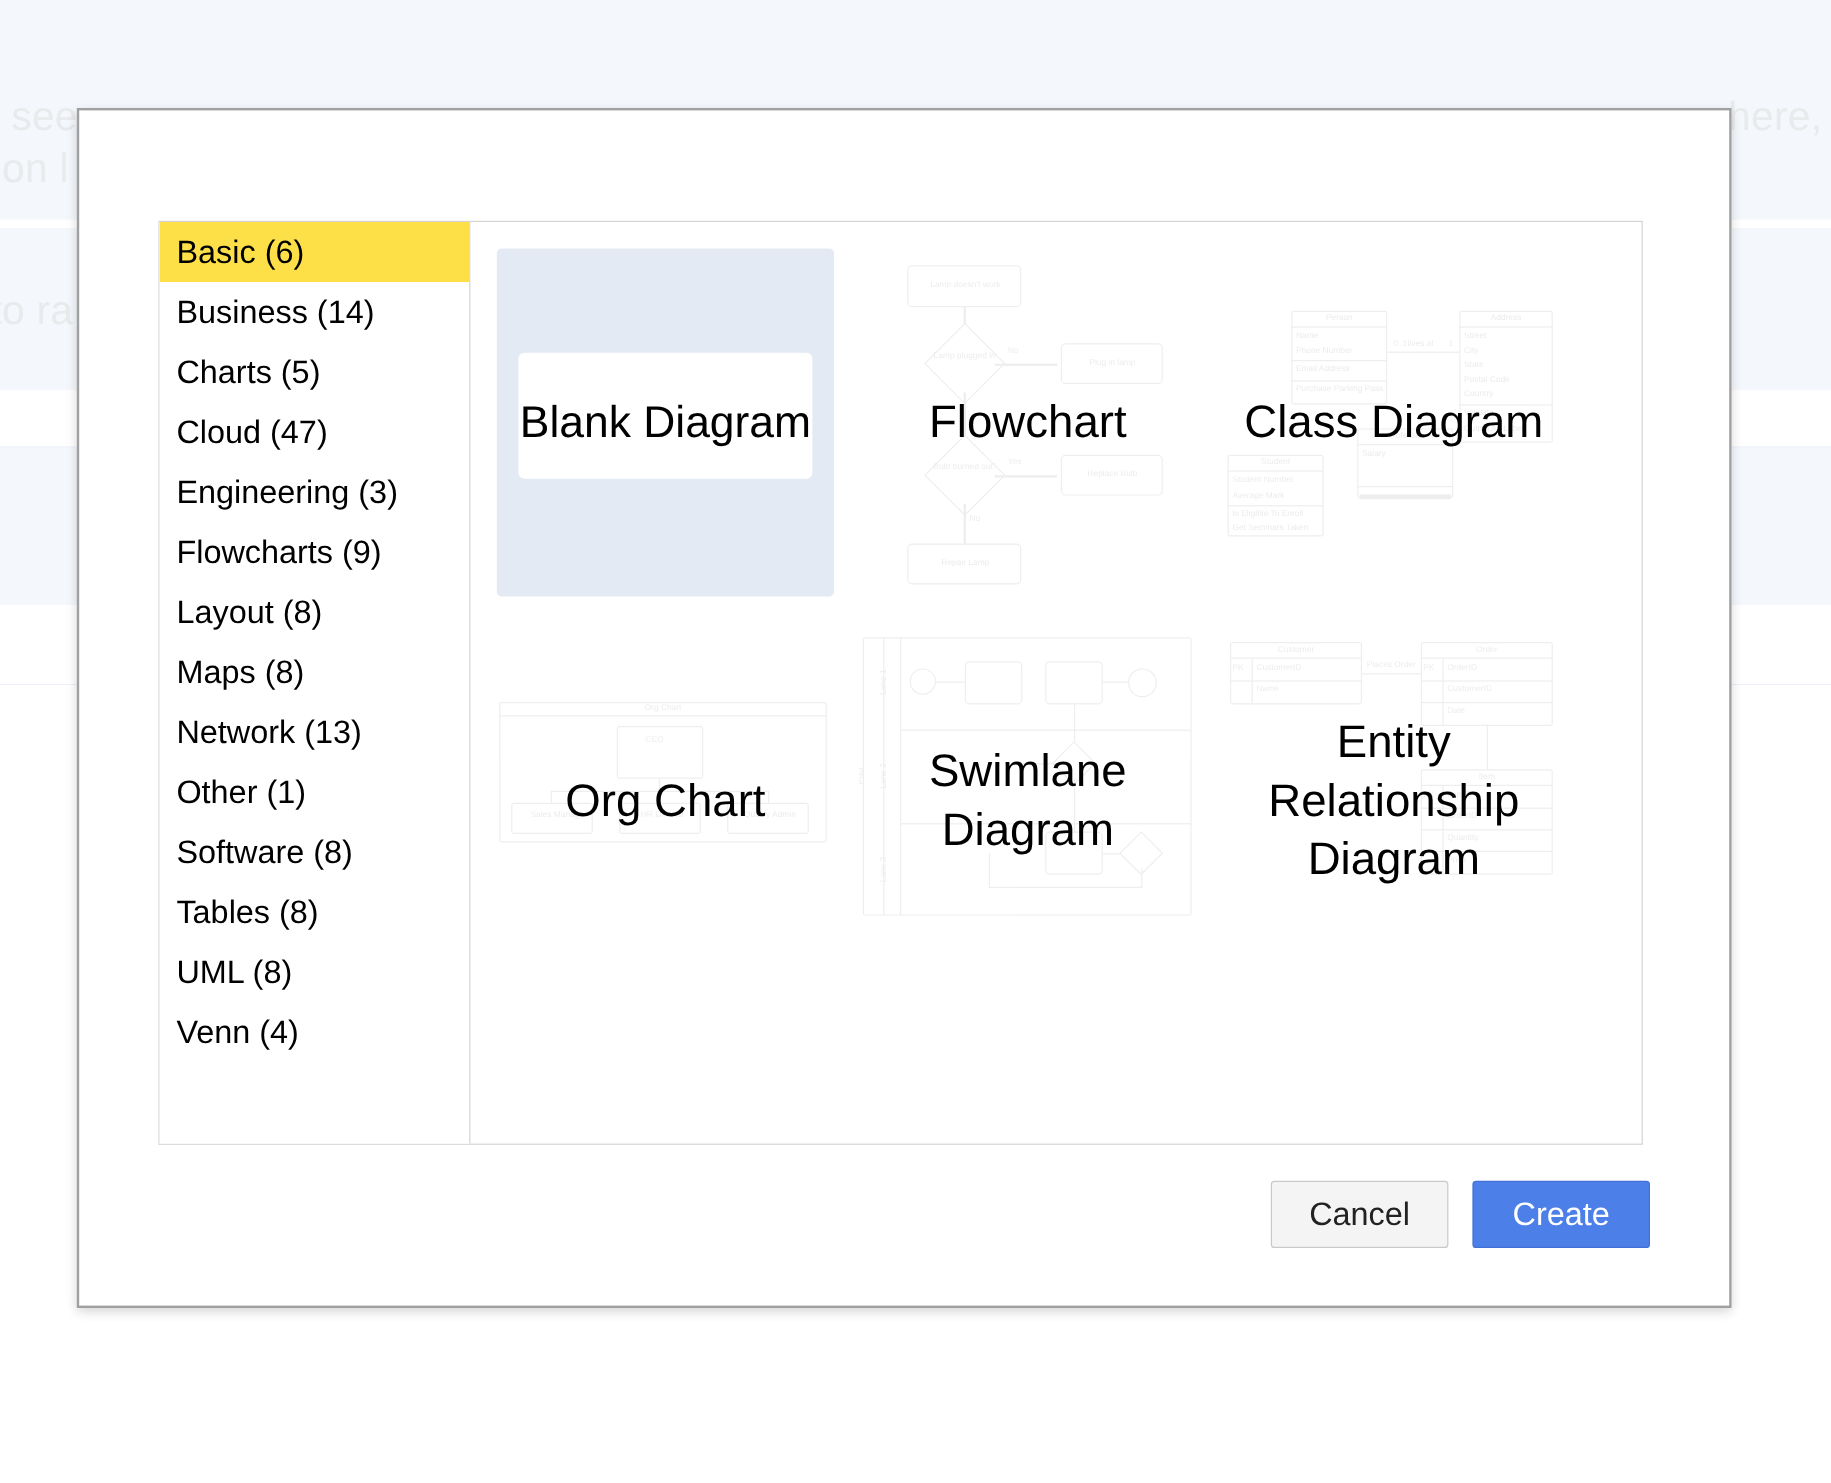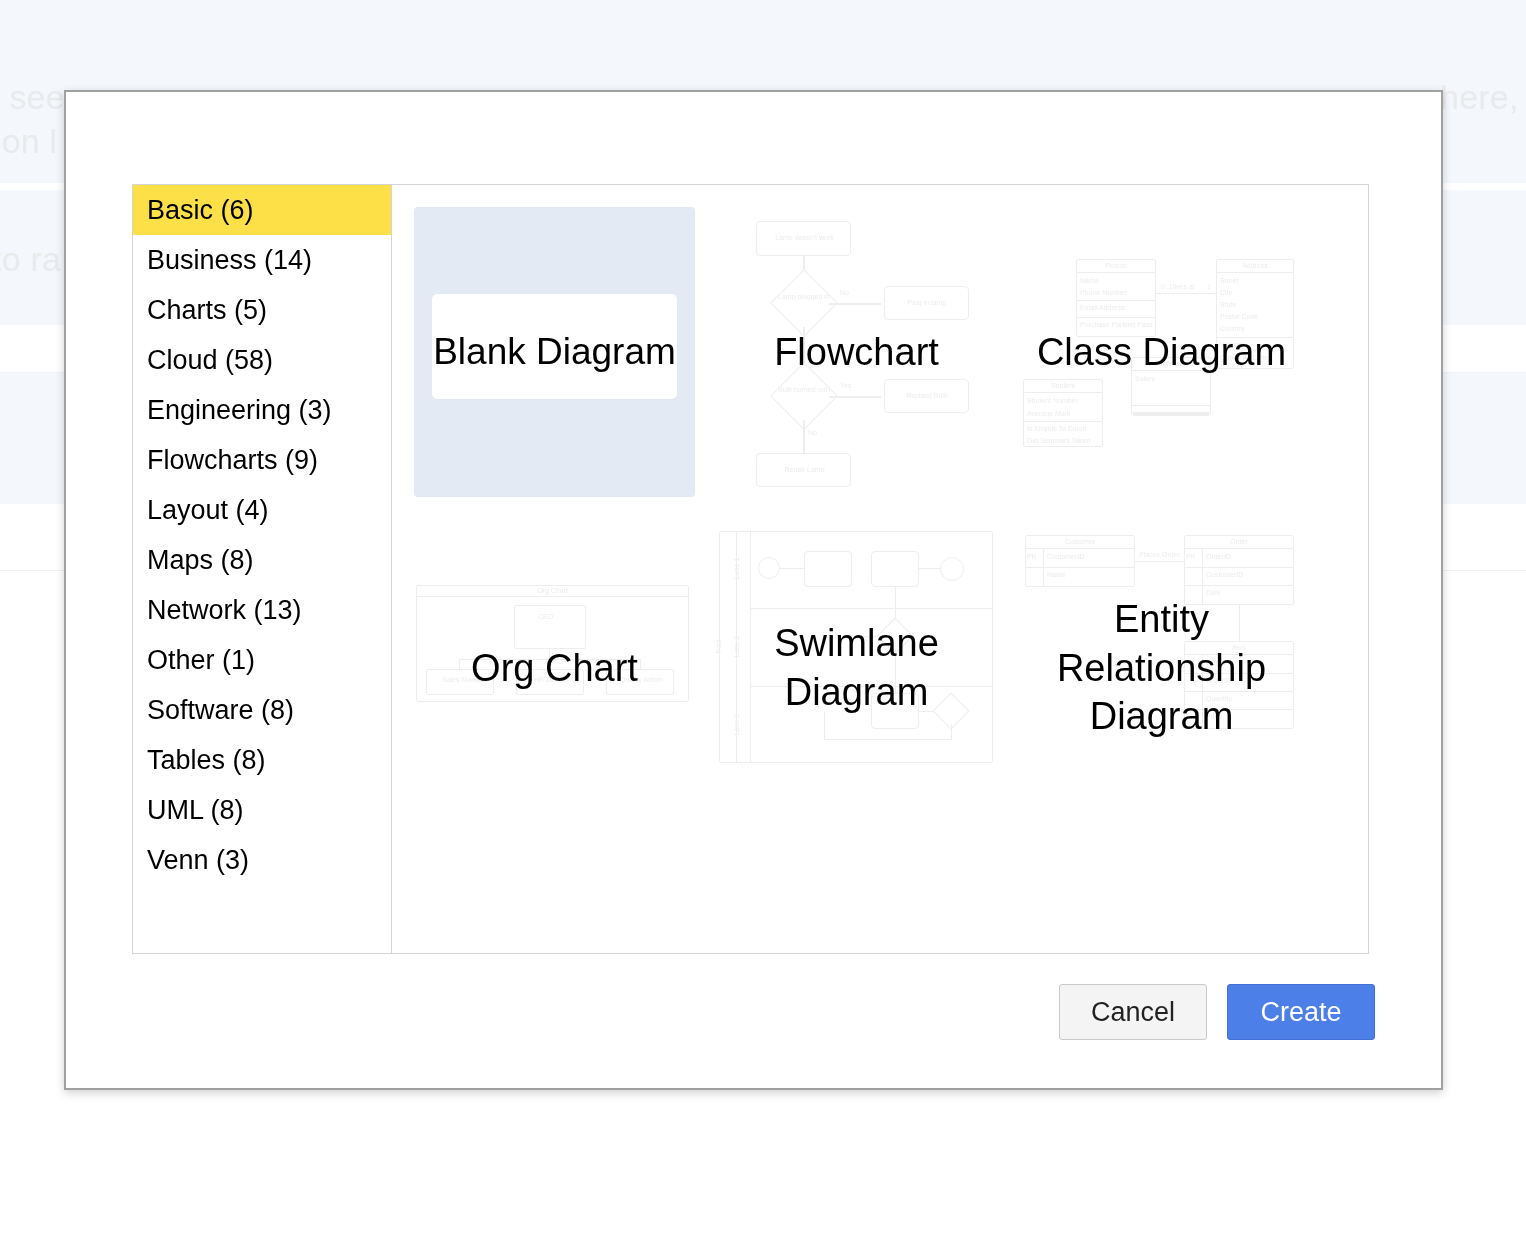--- a/index.html
+++ b/index.html
@@ -197,31 +197,31 @@
 </div>
 
 <div class="modal">
 
   <div class="picker">
 
     <div class="sidebar">
       <div class="cat-item selected">Basic (6)</div>
       <div class="cat-item">Business (14)</div>
       <div class="cat-item">Charts (5)</div>
-      <div class="cat-item">Cloud (58)</div>
+      <div class="cat-item">Cloud (47)</div>
       <div class="cat-item">Engineering (3)</div>
       <div class="cat-item">Flowcharts (9)</div>
-      <div class="cat-item">Layout (4)</div>
+      <div class="cat-item">Layout (8)</div>
       <div class="cat-item">Maps (8)</div>
       <div class="cat-item">Network (13)</div>
       <div class="cat-item">Other (1)</div>
       <div class="cat-item">Software (8)</div>
       <div class="cat-item">Tables (8)</div>
       <div class="cat-item">UML (8)</div>
-      <div class="cat-item">Venn (3)</div>
+      <div class="cat-item">Venn (4)</div>
     </div>
 
     <div class="templates">
 
       <div class="tile selected r0 c0">
         <div class="blank-card"></div>
         <div class="tile-label">Blank Diagram</div>
       </div>
 
       <div class="tile r0 c1">

